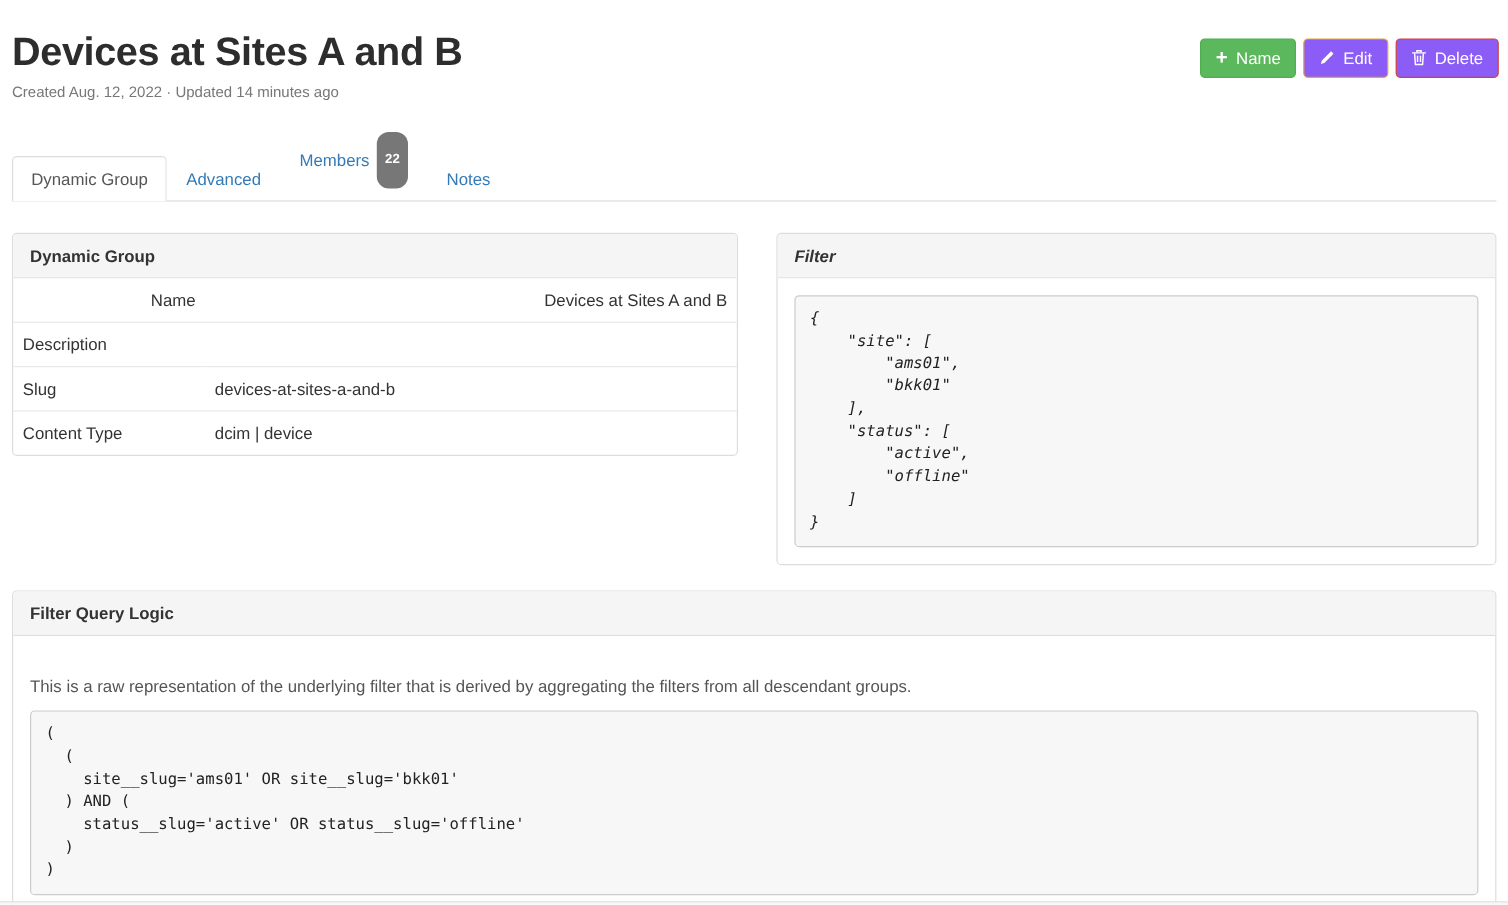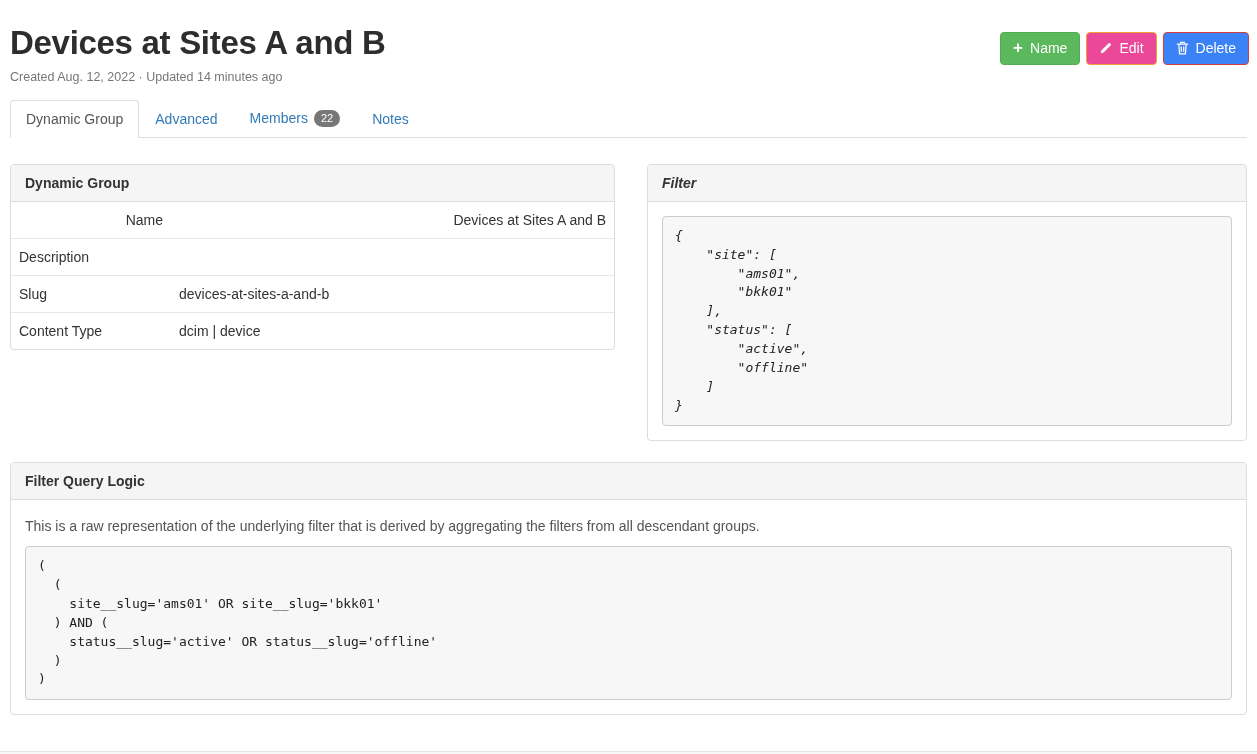--- a/index.html
+++ b/index.html
@@ -16,22 +16,22 @@
 
   
   .actions { position: absolute; top: 8px; right: 8px; display: flex; gap: 6px; }
   .btn {
     display: inline-flex; align-items: center; gap: 7px;
     color: #fff; padding: 6px 12px; border-radius: 4px;
     font-size: 14px; font-family: "Liberation Sans", sans-serif;
     border: 1px solid transparent; cursor: pointer; line-height: 1.35;
   }
   .btn-clone  { background: #5cb85c; border-color: #4cae4c; }
-  .btn-edit   { background: #ec4899; border-color: #eea236; justify-content: flex-end; }
-  .btn-delete { background: #3b82f6; border-color: #d43f3a; }
+  .btn-edit   { background: #8b5cf6; border-color: #eea236; justify-content: flex-end; }
+  .btn-delete { background: #8b5cf6; border-color: #d43f3a; }
   .btn .plus { font-weight: bold; font-size: 17px; line-height: 14px; }
   .btn svg { display: block; }
 
   
   h1.page-title {
     margin: 24px 0 0 0;
     font-size: 33px; font-weight: bold; color: #2d2d2d;
     line-height: 1.15; letter-spacing: -0.3px;
   }
   .page-meta { margin-top: 8px; color: #777; font-size: 12.5px; }
@@ -47,22 +47,22 @@
     cursor: pointer; text-decoration: none; white-space: nowrap;
     margin-bottom: -1px; border: 1px solid transparent;
     display: inline-flex; align-items: center; gap: 6px;
   }
   .tab.active {
     color: #555; background: #fff;
     border: 1px solid #ddd; border-bottom-color: #fff;
     border-radius: 4px 4px 0 0; cursor: default;
   }
   .badge {
-    background: #777; color: #fff; font-size: 11px; font-weight: normal;
-    border-radius: 10px; padding: 3px 7px; line-height: 1; display: inline-block;
+    background: #777; color: #fff; font-size: 11px; font-weight: bold;
+    border-radius: 10px; padding: 18px 7px; line-height: 1; display: inline-block;
   }
 
   
   .row { display: flex; gap: 32px; margin-top: 26px; }
   .col-left  { flex: 0 0 605px; }
   .col-right { flex: 1; font-style: italic; }
   .panel { border: 1px solid #ddd; border-radius: 4px; background: #fff; }
   .panel-heading {
     background: #f5f5f5; border-bottom: 1px solid #ddd;
     padding: 10px 14px; font-weight: bold; color: #333;
@@ -79,21 +79,21 @@
   
   pre.code {
     margin: 0;
     background: #f7f7f7; border: 1px solid #ccc; border-radius: 4px;
     padding: 10px 12px;
     font-family: "DejaVu Sans Mono", monospace;
     font-size: 13px; line-height: 1.45; color: #222;
     white-space: pre; overflow: auto;
   }
   .panel-bottom { margin-top: 21px; }
-  .panel-desc { margin: 4px 0 12px 0; color: #555; font-size: 14px; }
+  .panel-desc { margin: 20px 0 12px 0; color: #555; font-size: 14px; }
 
   .page-bottom-divider {
     position: absolute; left: 0; bottom: 0; width: 100%;
     height: 3px; border-top: 1px solid #e2e2e2; background: #f7f7f7;
   }
 </style>
 </head>
 <body>
 
 <div class="page">

